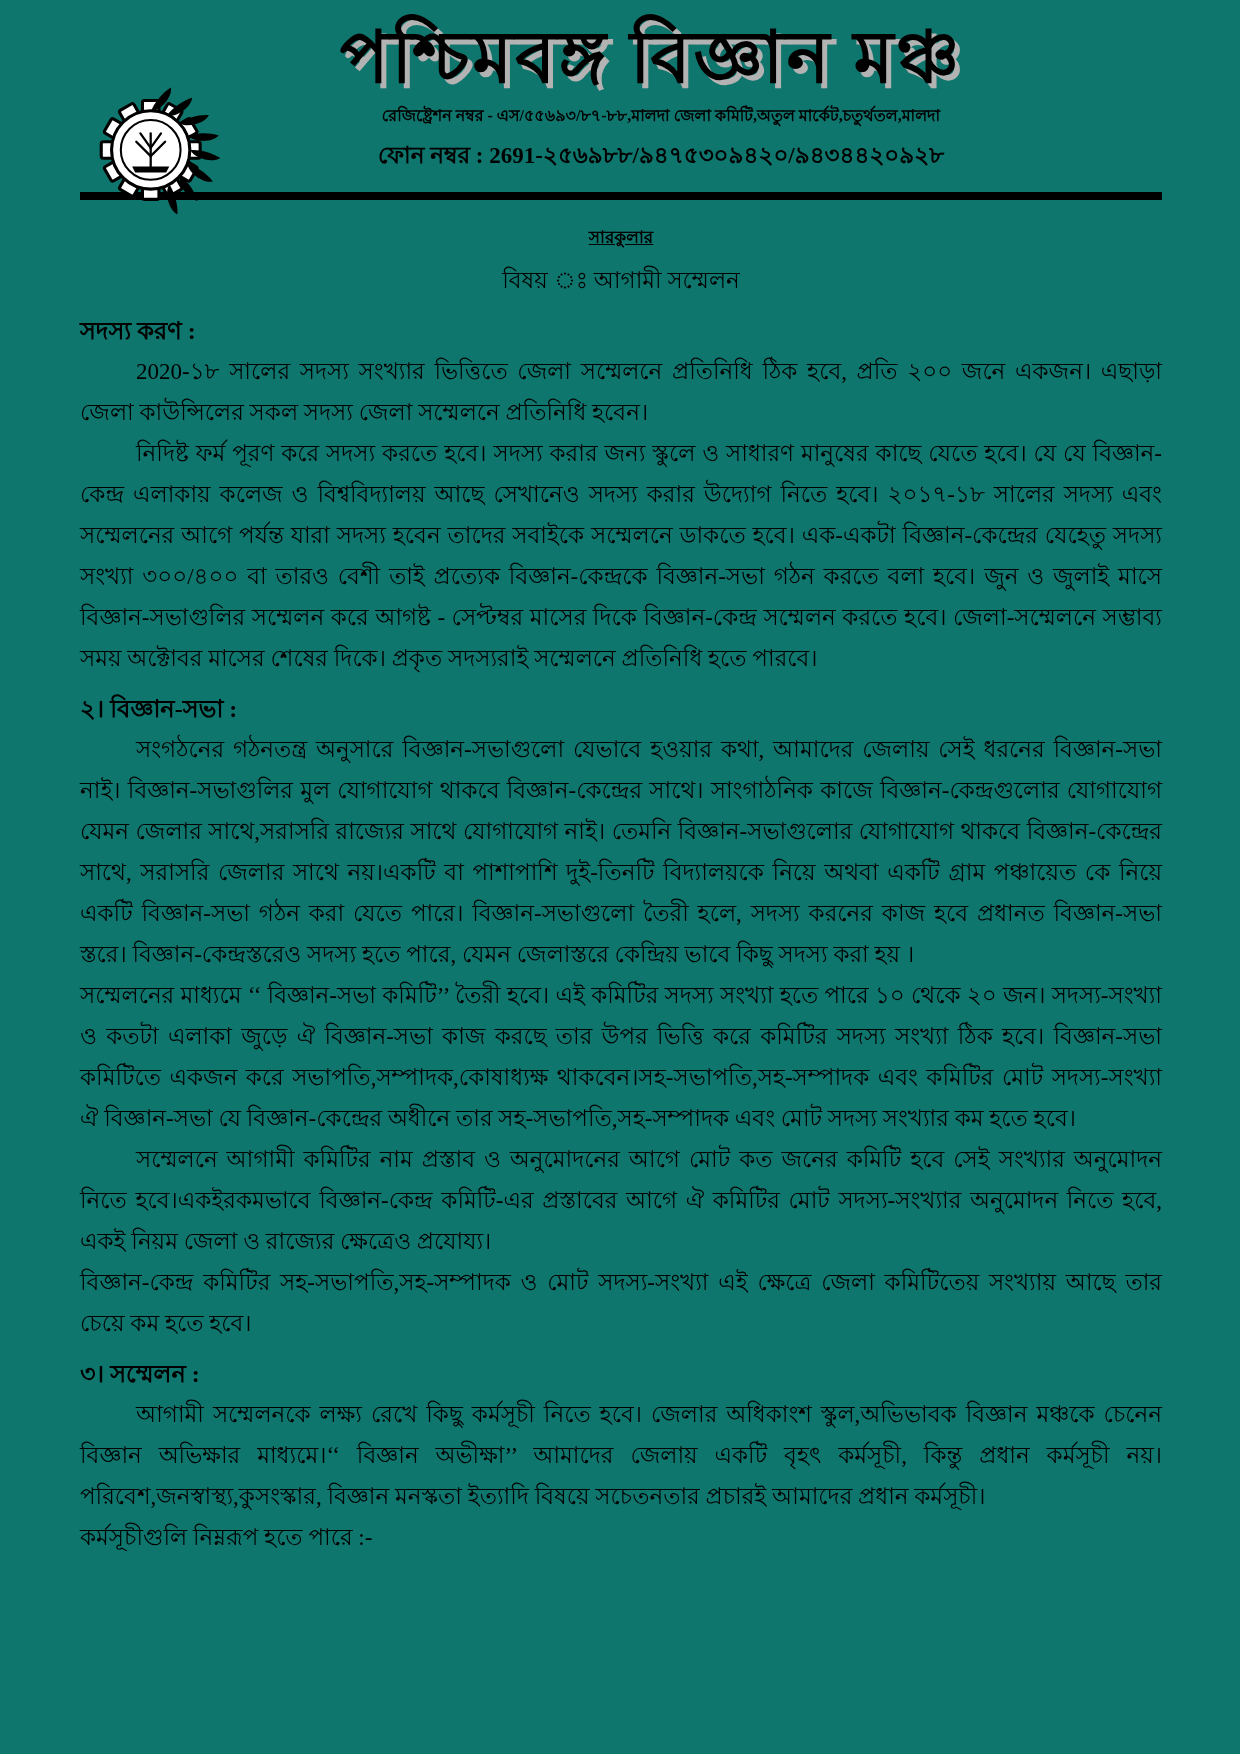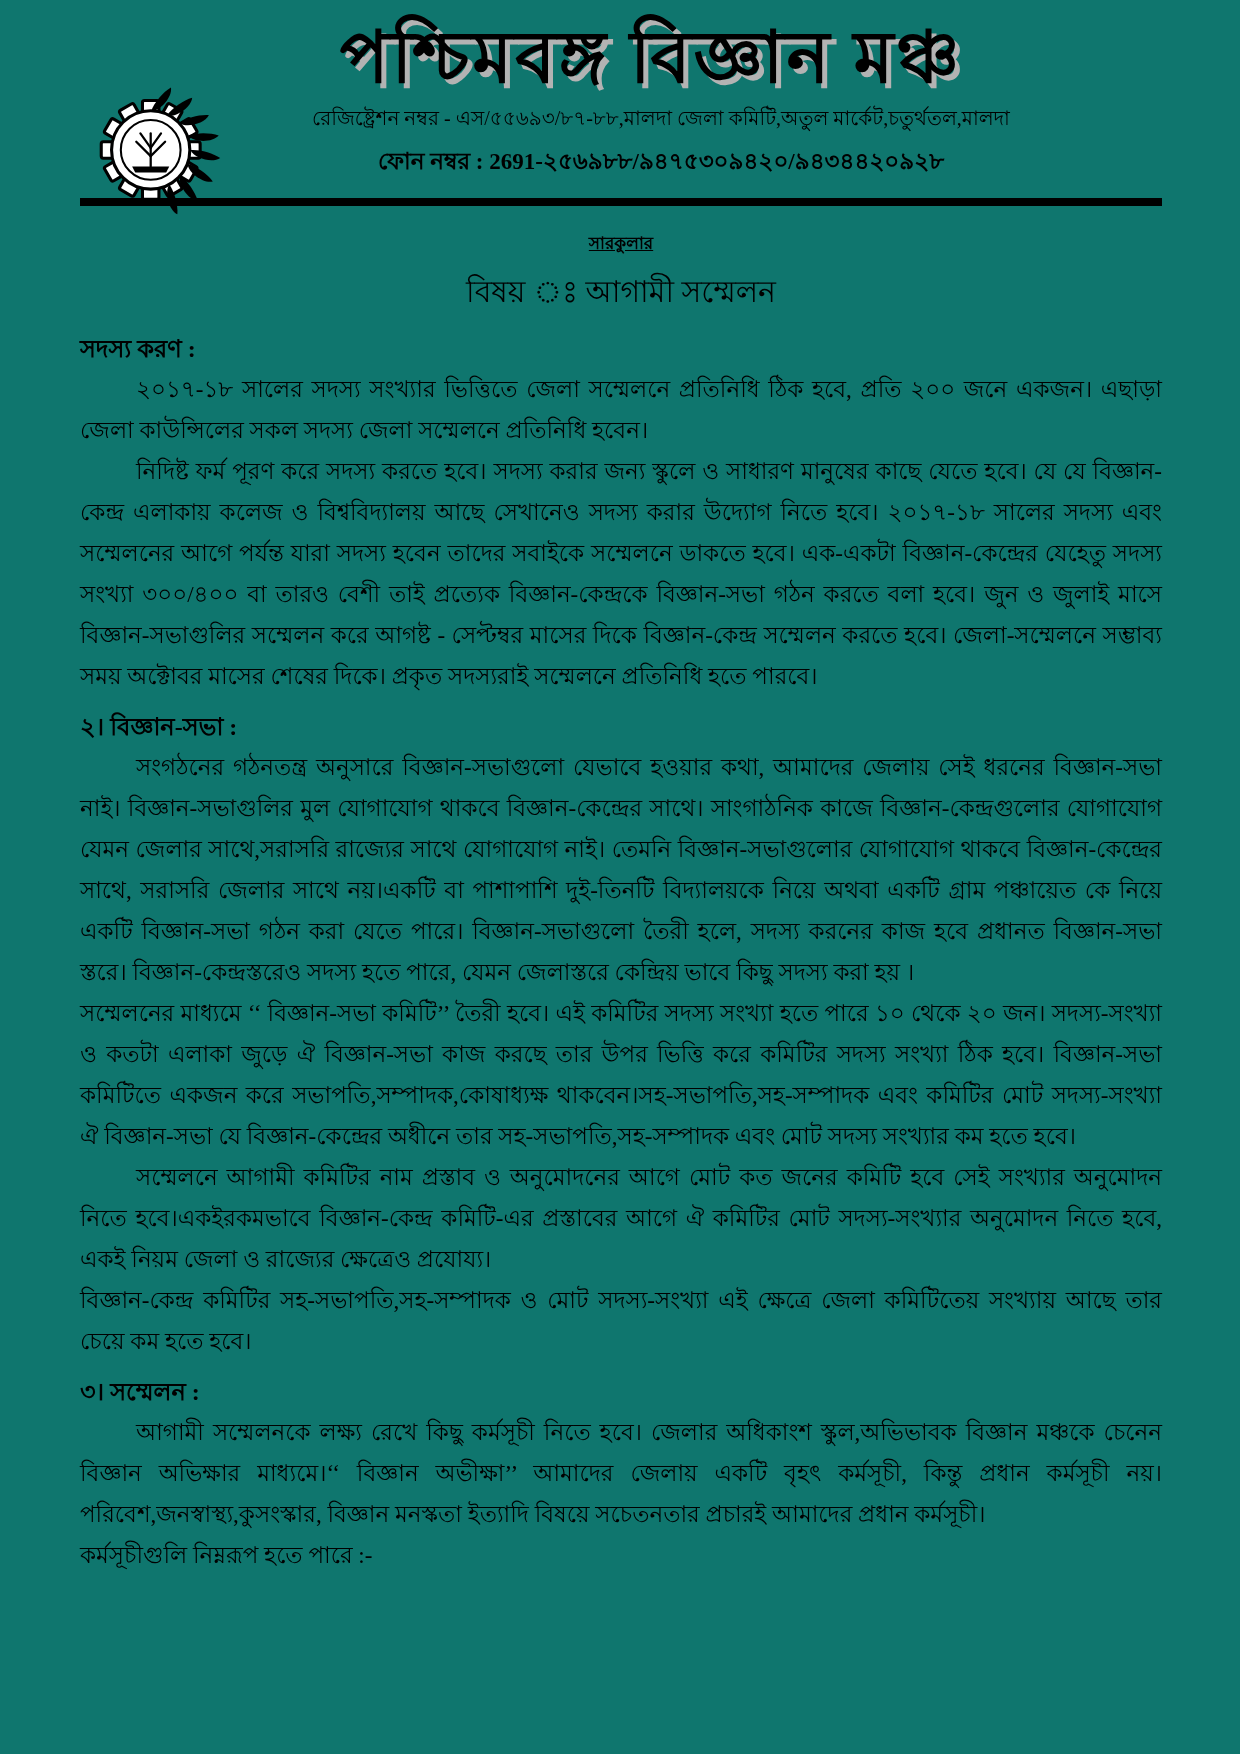--- a/index.html
+++ b/index.html
@@ -20,30 +20,30 @@
   .org-logo {
     position:absolute; left:6px; top:62px;
     width:150px; height:136px;
   }
   .org-name {
     font-size:72px; font-weight:bold; line-height:1.02;
     letter-spacing:3px; white-space:nowrap;
     text-shadow:5px 5px 0 #b3b3b3;
     padding-left:60px;
   }
-  .reg-line  { font-size:20px; font-weight:normal; margin-top:8px;  padding-left:80px; }
+  .reg-line  { font-size:16px; font-weight:bold; margin-top:8px;  padding-left:80px; }
   .phone-line{ font-size:23px; font-weight:bold; margin-top:7px;  padding-left:80px; }
   .header-divider { height:8px; background:#000; margin-top:16px; }
 
   
   .doc-title {
     text-align:center; font-weight:bold; font-size:17px;
     text-decoration:underline; margin-top:24px;
   }
-  .doc-subject { text-align:center; font-size:30px; margin-top:10px; }
+  .doc-subject { text-align:center; font-size:23px; margin-top:10px; }
 
   .section-heading {
     font-weight:bold; font-size:24px;
     margin-top:10px; line-height:40px;
   }
   p.body-para {
     font-size:23px; line-height:41px;
     text-align:justify;
   }
   p.indent { text-indent:56px; }
@@ -104,21 +104,21 @@
       <div class="phone-line">ফোন নম্বর : 2691-২৫৬৯৮৮/৯৪৭৫৩০৯৪২০/৯৪৩৪৪২০৯২৮</div>
     </header>
 
     <div class="header-divider"></div>
 
     <main>
       <div class="doc-title">সারকুলার</div>
       <div class="doc-subject">বিষয় ঃ আগামী সম্মেলন</div>
 
       <h2 class="section-heading">সদস্য করণ :</h2>
-      <p class="body-para indent">২০১৭-১৮ সালের সদস্য সংখ্যার ভিত্তিতে জেলা সম্মেলনে প্রতিনিধি ঠিক হবে, প্রতি ২০০ জনে একজন। এছাড়া জেলা কাউন্সিলের সকল সদস্য জেলা সম্মেলনে প্রতিনিধি হবেন।</p>
+      <p class="body-para indent">2020-১৮ সালের সদস্য সংখ্যার ভিত্তিতে জেলা সম্মেলনে প্রতিনিধি ঠিক হবে, প্রতি ২০০ জনে একজন। এছাড়া জেলা কাউন্সিলের সকল সদস্য জেলা সম্মেলনে প্রতিনিধি হবেন।</p>
       <p class="body-para indent">নিদিষ্ট ফর্ম পূরণ করে সদস্য করতে হবে। সদস্য করার জন্য স্কুলে ও সাধারণ মানুষের কাছে যেতে হবে। যে যে বিজ্ঞান-কেন্দ্র এলাকায় কলেজ ও বিশ্ববিদ্যালয় আছে সেখানেও সদস্য করার উদ্যোগ নিতে হবে। ২০১৭-১৮ সালের সদস্য এবং সম্মেলনের আগে পর্যন্ত যারা সদস্য হবেন তাদের সবাইকে সম্মেলনে ডাকতে হবে। এক-একটা বিজ্ঞান-কেন্দ্রের যেহেতু সদস্য সংখ্যা ৩০০/৪০০ বা তারও বেশী তাই প্রত্যেক বিজ্ঞান-কেন্দ্রকে বিজ্ঞান-সভা গঠন করতে বলা হবে। জুন ও জুলাই মাসে বিজ্ঞান-সভাগুলির সম্মেলন করে আগষ্ট - সেপ্টম্বর মাসের দিকে বিজ্ঞান-কেন্দ্র সম্মেলন করতে হবে। জেলা-সম্মেলনে সম্ভাব্য সময় অক্টোবর মাসের শেষের দিকে। প্রকৃত সদস্যরাই সম্মেলনে প্রতিনিধি হতে পারবে।</p>
 
       <h2 class="section-heading">২। বিজ্ঞান-সভা :</h2>
       <p class="body-para indent">সংগঠনের গঠনতন্ত্র অনুসারে বিজ্ঞান-সভাগুলো যেভাবে হওয়ার কথা, আমাদের জেলায় সেই ধরনের বিজ্ঞান-সভা নাই। বিজ্ঞান-সভাগুলির মুল যোগাযোগ থাকবে বিজ্ঞান-কেন্দ্রের সাথে। সাংগাঠনিক কাজে বিজ্ঞান-কেন্দ্রগুলোর যোগাযোগ যেমন জেলার সাথে,সরাসরি রাজ্যের সাথে যোগাযোগ নাই। তেমনি বিজ্ঞান-সভাগুলোর যোগাযোগ থাকবে বিজ্ঞান-কেন্দ্রের সাথে, সরাসরি জেলার সাথে নয়।একটি বা পাশাপাশি দুই-তিনটি বিদ্যালয়কে নিয়ে অথবা একটি গ্রাম পঞ্চায়েত কে নিয়ে একটি বিজ্ঞান-সভা গঠন করা যেতে পারে। বিজ্ঞান-সভাগুলো তৈরী হলে, সদস্য করনের কাজ হবে প্রধানত বিজ্ঞান-সভা স্তরে। বিজ্ঞান-কেন্দ্রস্তরেও সদস্য হতে পারে, যেমন জেলাস্তরে কেন্দ্রিয় ভাবে কিছু সদস্য করা হয় ।</p>
       <p class="body-para">সম্মেলনের মাধ্যমে ‘‘ বিজ্ঞান-সভা কমিটি’’ তৈরী হবে। এই কমিটির সদস্য সংখ্যা হতে পারে ১০ থেকে ২০ জন। সদস্য-সংখ্যা ও কতটা এলাকা জুড়ে ঐ  বিজ্ঞান-সভা কাজ করছে তার উপর ভিত্তি করে কমিটির সদস্য সংখ্যা ঠিক হবে। বিজ্ঞান-সভা কমিটিতে একজন করে সভাপতি,সম্পাদক,কোষাধ্যক্ষ থাকবেন।সহ-সভাপতি,সহ-সম্পাদক এবং কমিটির মোট সদস্য-সংখ্যা ঐ বিজ্ঞান-সভা যে বিজ্ঞান-কেন্দ্রের অধীনে তার সহ-সভাপতি,সহ-সম্পাদক এবং মোট সদস্য সংখ্যার কম হতে হবে।</p>
       <p class="body-para indent">সম্মেলনে আগামী কমিটির নাম প্রস্তাব ও অনুমোদনের আগে মোট কত জনের কমিটি হবে সেই সংখ্যার অনুমোদন নিতে হবে।একইরকমভাবে বিজ্ঞান-কেন্দ্র কমিটি-এর প্রস্তাবের আগে ঐ কমিটির মোট সদস্য-সংখ্যার অনুমোদন নিতে হবে, একই নিয়ম জেলা ও রাজ্যের ক্ষেত্রেও প্রযোয্য।</p>
       <p class="body-para">বিজ্ঞান-কেন্দ্র কমিটির সহ-সভাপতি,সহ-সম্পাদক ও মোট সদস্য-সংখ্যা এই ক্ষেত্রে জেলা কমিটিতেয় সংখ্যায় আছে তার চেয়ে কম হতে হবে।</p>
 
       <h2 class="section-heading">৩। সম্মেলন :</h2>
       <p class="body-para indent">আগামী সম্মেলনকে লক্ষ্য রেখে কিছু কর্মসূচী নিতে হবে। জেলার অধিকাংশ স্কুল,অভিভাবক বিজ্ঞান মঞ্চকে চেনেন বিজ্ঞান অভিক্ষার মাধ্যমে।‘‘ বিজ্ঞান অভীক্ষা’’ আমাদের জেলায় একটি বৃহৎ কর্মসূচী, কিন্তু প্রধান কর্মসূচী নয়। পরিবেশ,জনস্বাস্থ্য,কুসংস্কার, বিজ্ঞান মনস্কতা ইত্যাদি বিষয়ে সচেতনতার প্রচারই আমাদের প্রধান কর্মসূচী।</p>

